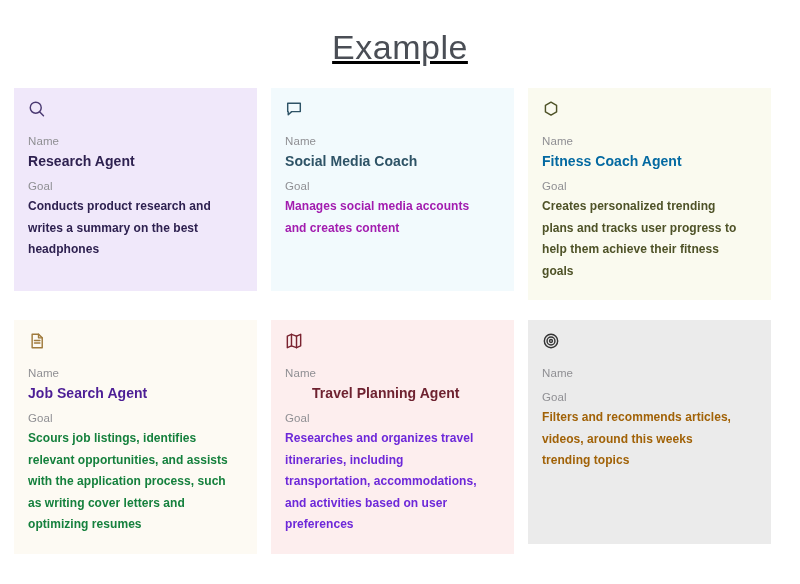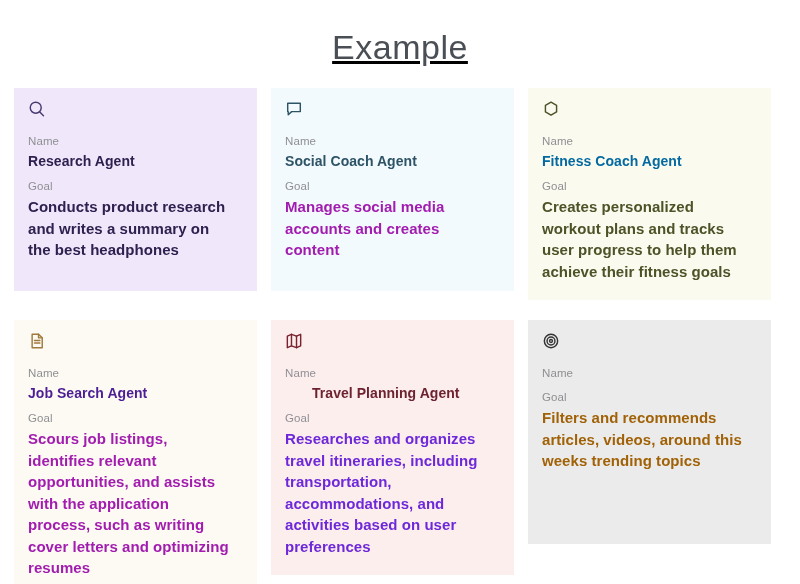--- a/index.html
+++ b/index.html
@@ -76,21 +76,21 @@
 
   .field-name {
     font-size: 14px;
     font-weight: 700;
     line-height: 20px;
     letter-spacing: 0.05px;
     margin-top: 1px;
   }
 
   .field-goal {
-    font-size: 15px;
+    font-size: 12px;
     font-weight: 700;
     line-height: 21.5px;
     letter-spacing: 0.05px;
     margin-top: 1px;
     max-width: 218px;
   }
 </style>
 </head>
 <body>
 
@@ -111,48 +111,48 @@
         <div class="field-label" style="color: rgb(143, 143, 147);">Goal</div>
         <div class="field-goal" style="color: rgb(46, 33, 80);">Conducts product research and writes a summary on the best headphones</div>
       </div>
       <div class="card" style="background: rgb(242, 250, 253);">
         <span class="card-icon">
           <svg width="18" height="18" viewBox="0 0 20 20">
             <path d="M3 3.6h14v9.3H7.4L3.6 16.4v-3.5H3z" fill="none" stroke="#2e5366" stroke-width="1.6" stroke-linecap="round" stroke-linejoin="round"></path>
           </svg>
         </span>
         <div class="field-label" style="color: rgb(143, 143, 147);">Name</div>
-        <div class="field-name" style="color: rgb(46, 83, 102);">Social Coach Agent</div>
+        <div class="field-name" style="color: rgb(46, 83, 102);">Social Media Coach</div>
         <div class="field-label" style="color: rgb(143, 143, 147);">Goal</div>
         <div class="field-goal" style="color: #a21caf;">Manages social media accounts and creates content</div>
       </div>
       <div class="card" style="background: rgb(250, 250, 239);">
         <span class="card-icon">
           <svg width="18" height="18" viewBox="0 0 20 20">
             <path d="M10 2.4l6.2 3.6v7.2L10 16.8 3.8 13.2V6z" fill="none" stroke="#4e5227" stroke-width="1.6" stroke-linecap="round" stroke-linejoin="round"></path>
           </svg>
         </span>
         <div class="field-label" style="color: rgb(143, 143, 147);">Name</div>
         <div class="field-name" style="color: #0369a1;">Fitness Coach Agent</div>
         <div class="field-label" style="color: rgb(143, 143, 147);">Goal</div>
-        <div class="field-goal" style="color: rgb(78, 82, 39);">Creates personalized workout plans and tracks user progress to help them achieve their fitness goals</div>
+        <div class="field-goal" style="color: rgb(78, 82, 39);">Creates personalized trending plans and tracks user progress to help them achieve their fitness goals</div>
       </div>
       <div class="card row2" style="background: rgb(253, 250, 243);">
         <span class="card-icon">
           <svg width="18" height="18" viewBox="0 0 20 20">
             <path d="M4.6 2.4h7.1l4.1 4.1v11.1H4.6z" fill="none" stroke="#a07a3c" stroke-width="1.6" stroke-linecap="round" stroke-linejoin="round"></path>
             <path d="M11.7 2.4v4.1h4.1" fill="none" stroke="#a07a3c" stroke-width="1.6" stroke-linecap="round" stroke-linejoin="round"></path>
             <line x1="7.2" y1="9.4" x2="13.2" y2="9.4" fill="none" stroke="#a07a3c" stroke-width="1.6" stroke-linecap="round" stroke-linejoin="round"></line>
             <line x1="7.2" y1="12.2" x2="13.2" y2="12.2" fill="none" stroke="#a07a3c" stroke-width="1.6" stroke-linecap="round" stroke-linejoin="round"></line>
           </svg>
         </span>
         <div class="field-label" style="color: rgb(143, 143, 147);">Name</div>
         <div class="field-name" style="color: #4c1d95;">Job Search Agent</div>
         <div class="field-label" style="color: rgb(143, 143, 147);">Goal</div>
-        <div class="field-goal" style="color: #a21caf;">Scours job listings, identifies relevant opportunities, and assists with the application process, such as writing cover letters and optimizing resumes</div>
+        <div class="field-goal" style="color: #15803d;">Scours job listings, identifies relevant opportunities, and assists with the application process, such as writing cover letters and optimizing resumes</div>
       </div>
       <div class="card row2" style="background: rgb(253, 238, 238);">
         <span class="card-icon">
           <svg width="18" height="18" viewBox="0 0 20 20">
             <path d="M2.6 4.6l4.6-2 5.6 2 4.6-2v12.8l-4.6 2-5.6-2-4.6 2z" fill="none" stroke="#7a2330" stroke-width="1.6" stroke-linecap="round" stroke-linejoin="round"></path>
             <line x1="7.2" y1="2.6" x2="7.2" y2="15.4" fill="none" stroke="#7a2330" stroke-width="1.6" stroke-linecap="round" stroke-linejoin="round"></line>
             <line x1="12.8" y1="4.6" x2="12.8" y2="17.4" fill="none" stroke="#7a2330" stroke-width="1.6" stroke-linecap="round" stroke-linejoin="round"></line>
           </svg>
         </span>
         <div class="field-label" style="color: rgb(143, 143, 147);">Name</div>

